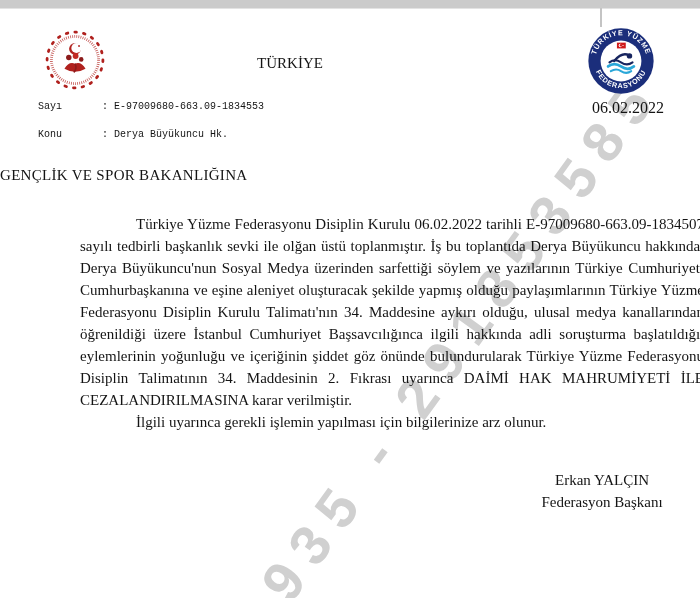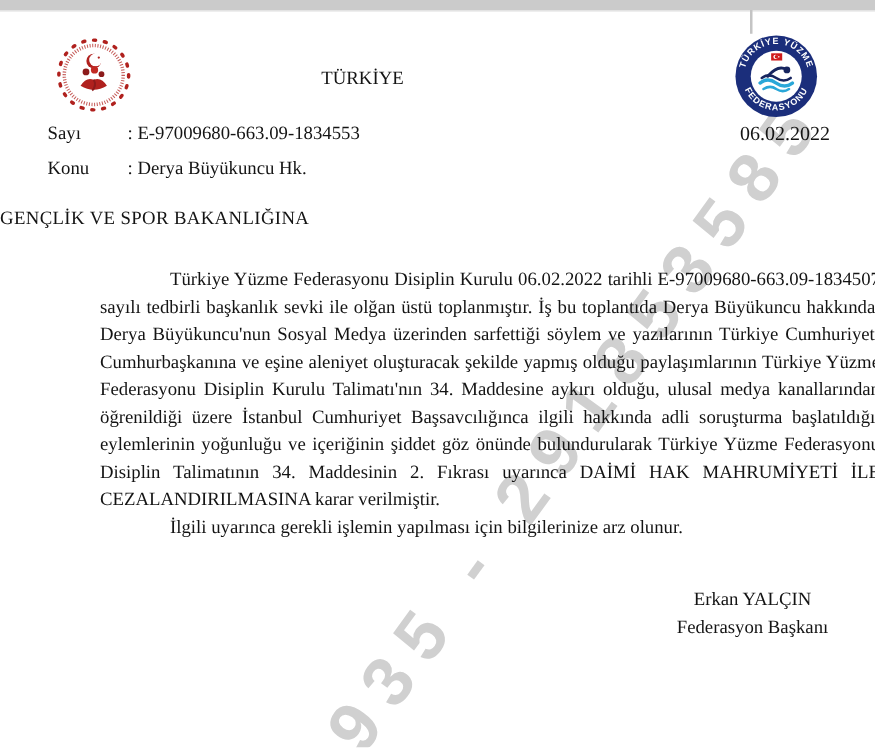--- a/index.html
+++ b/index.html
@@ -17,21 +17,21 @@
     font-weight:bold;font-size:56px;letter-spacing:14px;
     color:#d0d0d0;white-space:nowrap;user-select:none;
   }
 
   .content{position:absolute;top:0;left:0;width:700px;height:598px;z-index:1;}
 
   .m-logo{position:absolute;left:44px;top:29px;width:62px;height:62px;}
   .f-logo{position:absolute;left:587px;top:27px;width:68px;height:68px;}
 
   .title{position:absolute;top:55px;left:0;width:580px;text-align:center;font-size:15px;line-height:16px;}
-  .meta-row{position:absolute;left:38px;font-size:15px;line-height:16px;}
+  .meta-row{position:absolute;left:38px;font-size:10px;line-height:16px;font-family:Liberation Mono, monospace;}
   .meta-row .lbl{display:inline-block;width:64px;}
   .sayi{top:99px;}
   .konu{top:127px;}
   .date{position:absolute;top:99px;right:36px;font-size:16px;}
 
   .recipient{position:absolute;top:167px;left:0;width:700px;font-size:15px;letter-spacing:.3px;}
 
   .body-text{position:absolute;top:213px;left:38px;width:624px;font-size:15px;line-height:22px;text-align:justify;margin-left:42px;}
   .body-text p{margin:0;text-indent:56px;}
   .closing{margin-top:9px;}

